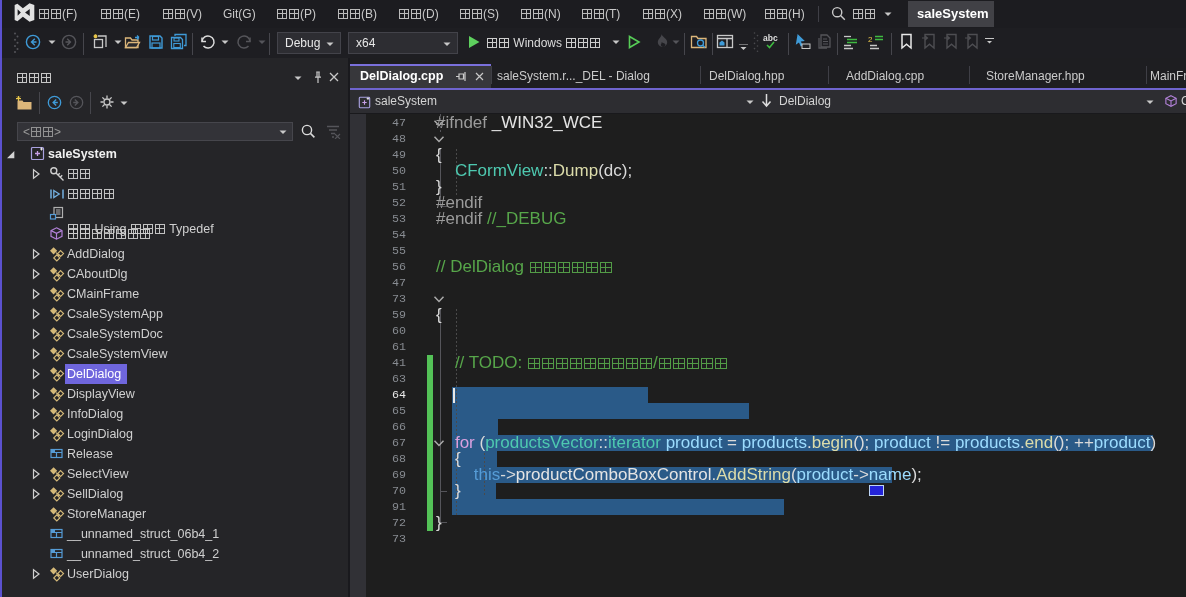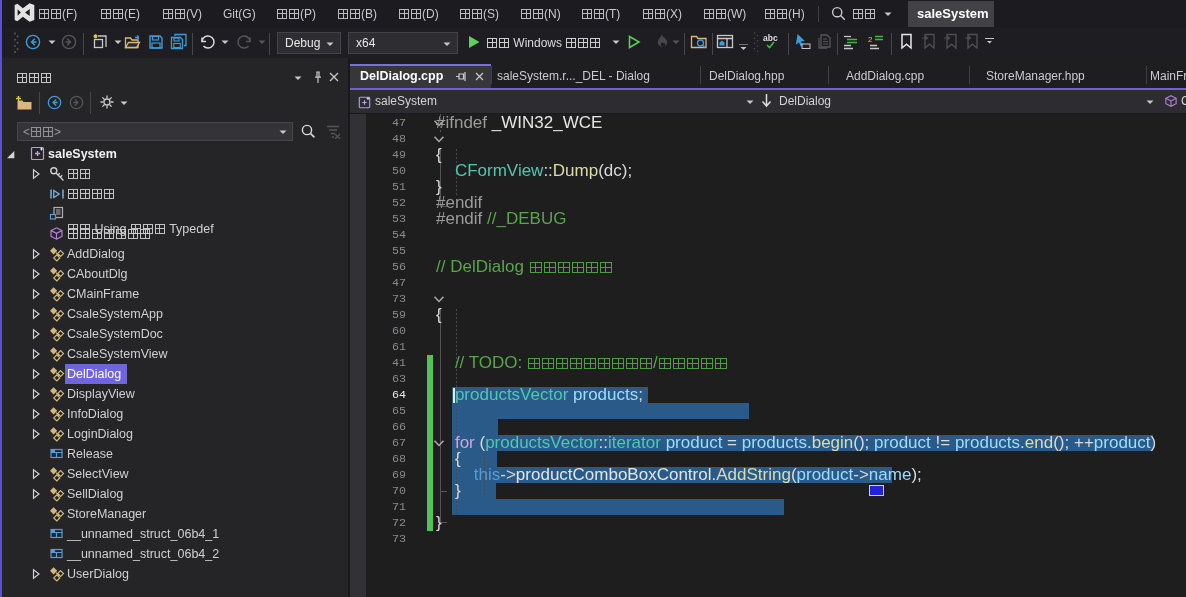--- a/index.html
+++ b/index.html
@@ -614,33 +614,32 @@
 <div class="ln" style="top:225px">61</div>
 <div class="ln" style="top:241px">41</div>
 <div class="ln" style="top:257px">63</div>
 <div class="ln lnw" style="top:273px">64</div>
 <div class="ln" style="top:289px">65</div>
 <div class="ln" style="top:305px">66</div>
 <div class="ln" style="top:321px">67</div>
 <div class="ln" style="top:337px">68</div>
 <div class="ln" style="top:353px">69</div>
 <div class="ln" style="top:369px">70</div>
-<div class="ln" style="top:385px">71</div>
+<div class="ln" style="top:385px">91</div>
 <div class="ln" style="top:401px">72</div>
 <div class="ln" style="top:417px">73</div>
 <div class="cl" style="top:1px"><span class="pp">#ifndef</span><span class="w"> </span><span class="wl">_WIN32_WCE</span></div>
 <div class="cl" style="top:33px"><span class="w">{</span></div>
 <div class="cl" style="top:49px"><span class="w">    </span><span class="t">CFormView</span><span class="w">::</span><span class="m">Dump</span><span class="w">(dc);</span></div>
 <div class="cl" style="top:65px"><span class="w">}</span></div>
 <div class="cl" style="top:81px"><span class="pp">#endif</span></div>
 <div class="cl" style="top:97px"><span class="pp">#endif</span><span class="w"> </span><span class="c">//_DEBUG</span></div>
 <div class="cl" style="top:145px"><span class="c">// DelDialog </span><span class="c"><i class="g mo"></i><i class="g mo"></i><i class="g mo"></i><i class="g mo"></i><i class="g mo"></i><i class="g mo"></i></span></div>
 <div class="cl" style="top:193px"><span class="w">{</span></div>
 <div class="cl" style="top:241px"><span class="c">    // TODO: </span><span class="c"><i class="g mo"></i><i class="g mo"></i><i class="g mo"></i><i class="g mo"></i><i class="g mo"></i><i class="g mo"></i><i class="g mo"></i><i class="g mo"></i><i class="g mo"></i></span><span class="c">/</span><span class="c"><i class="g mo"></i><i class="g mo"></i><i class="g mo"></i><i class="g mo"></i><i class="g mo"></i></span></div>
-<div class="cl" style="top:273px"><span class="w">    </span><span class="t">productsVector</span><span class="w"> </span><span class="p">products</span><span class="w">;</span></div>
 <div class="cl" style="top:321px"><span class="w">    </span><span class="f">for</span><span class="w"> (</span><span class="t">productsVector</span><span class="w">::</span><span class="t">iterator</span><span class="w"> </span><span class="p">product</span><span class="w"> = </span><span class="p">products</span><span class="w">.</span><span class="m">begin</span><span class="w">(); </span><span class="p">product</span><span class="w"> != </span><span class="p">products</span><span class="w">.</span><span class="m">end</span><span class="w">(); ++</span><span class="p">product</span><span class="w">)</span></div>
 <div class="cl" style="top:337px"><span class="w">    {</span></div>
 <div class="cl" style="top:353px"><span class="w">        </span><span class="k">this</span><span class="w">-&gt;</span><span class="wl">productComboBoxControl</span><span class="w">.</span><span class="m">AddString</span><span class="w">(</span><span class="p">product</span><span class="w">-&gt;</span><span class="p">name</span><span class="w">);</span></div>
 <div class="cl" style="top:369px"><span class="w">    }</span></div>
 <div class="cl" style="top:401px"><span class="w">}</span></div>
 <div style="position:absolute;left:101px;top:274px;width:1.5px;height:15px;background:#e8e8e8"></div>
 <div style="position:absolute;left:517px;top:371px;width:15px;height:11px;background:#2323d8;border:1.5px solid #bcd3f5;box-sizing:border-box"></div>
 </div>
 </div>
 </div>

